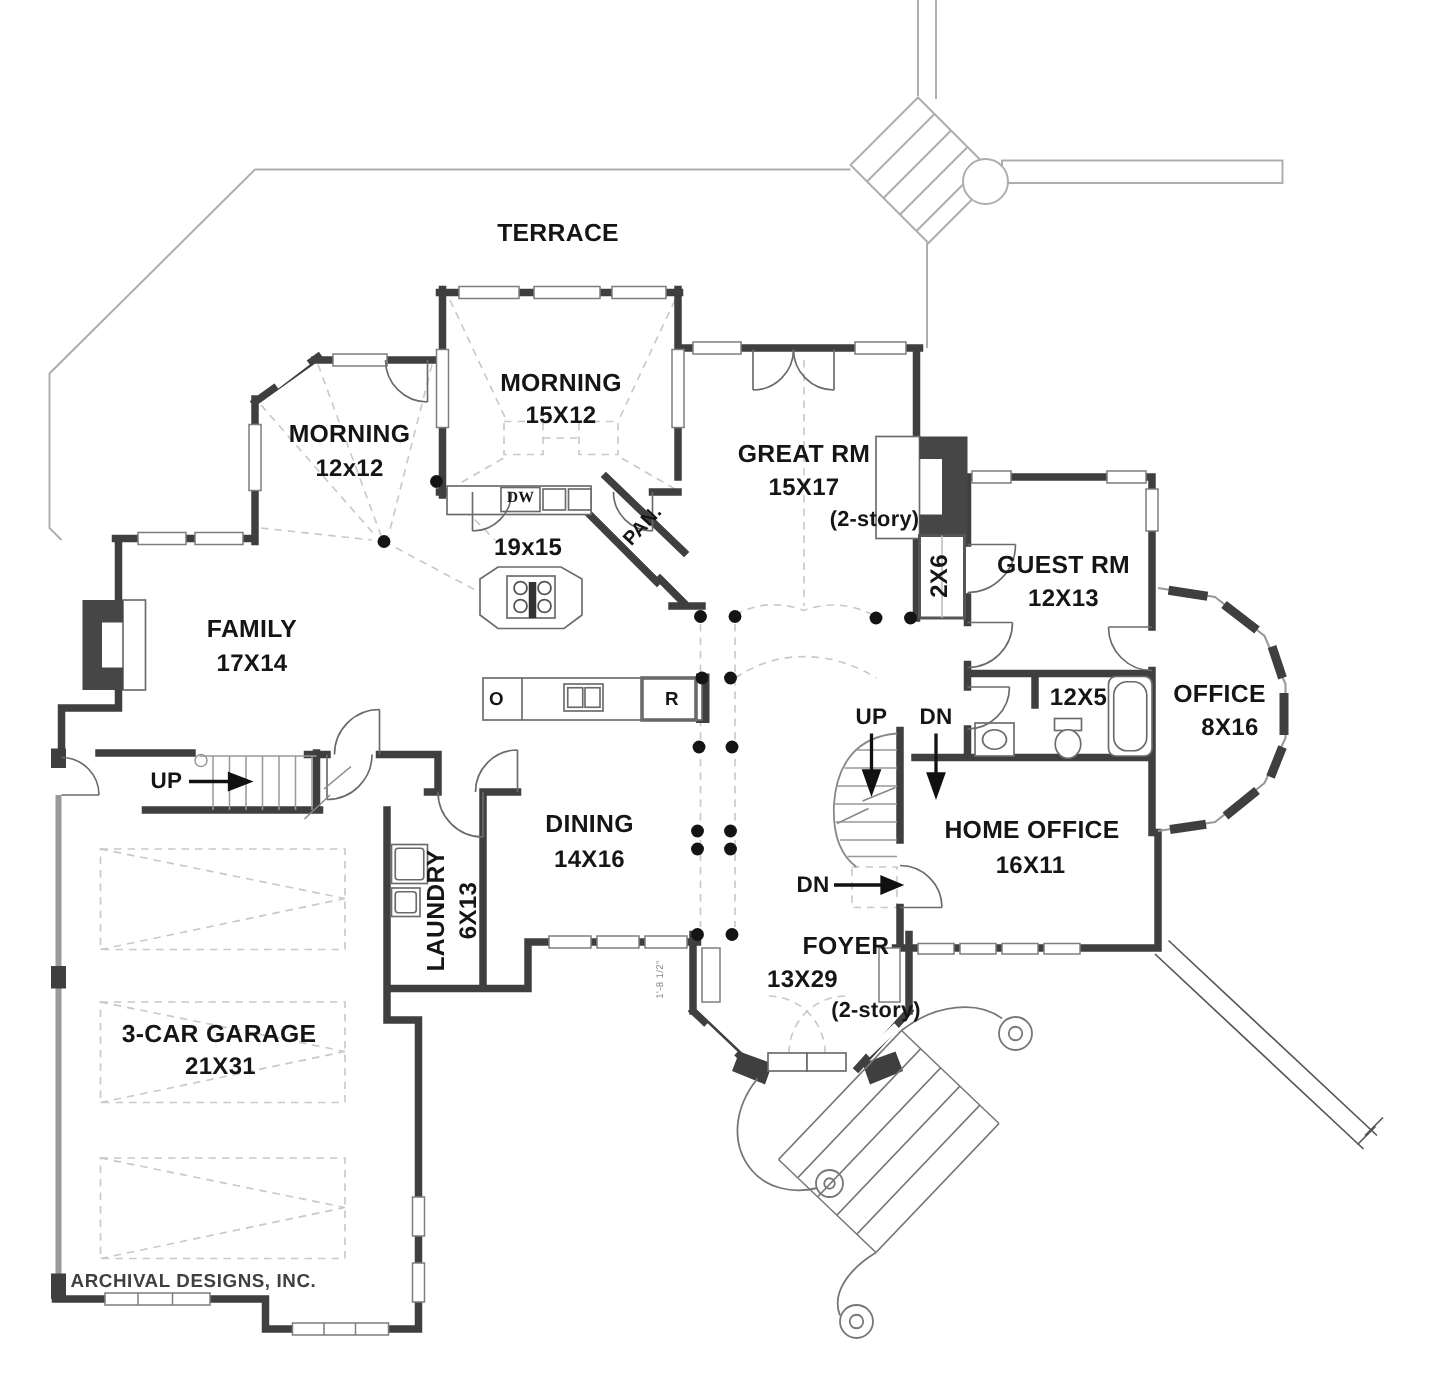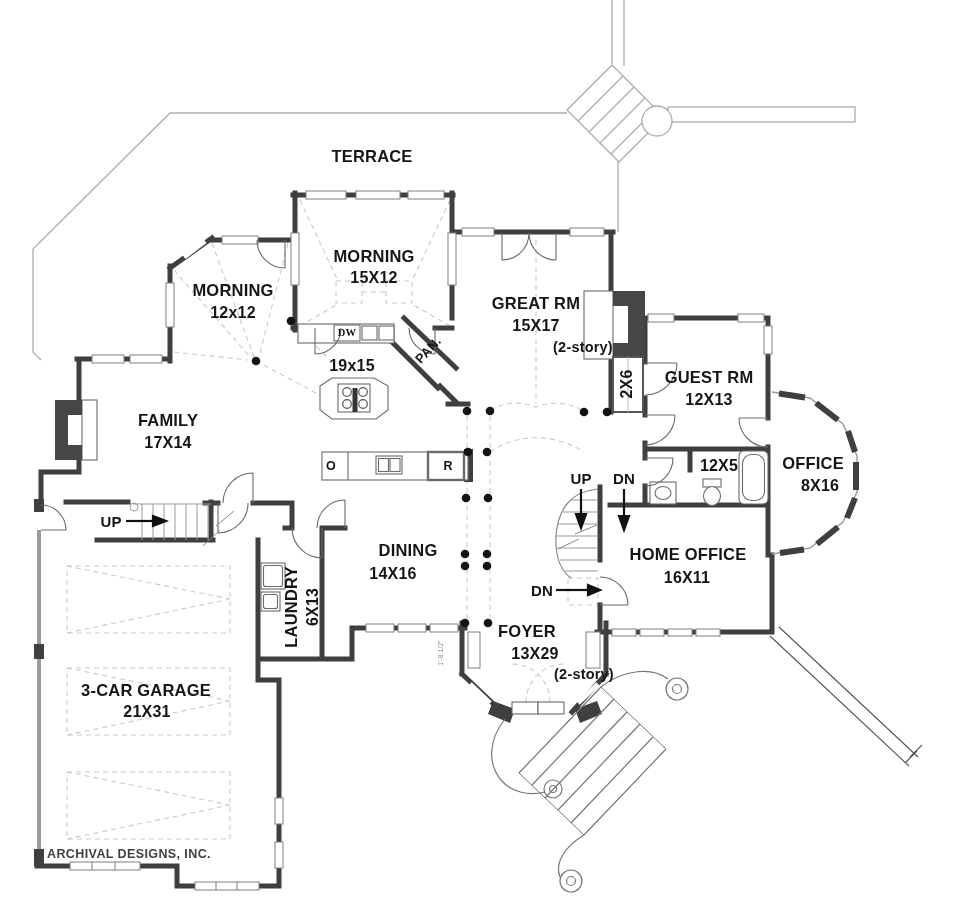--- a/index.html
+++ b/index.html
@@ -282,27 +282,27 @@
 <div class="lbl" style="left:813px;top:463px">OFFICE</div>
 <div class="lbl dim" style="left:820px;top:486px">8X16</div>
 
 <div class="lbl dim" style="left:719px;top:466px">12X5</div>
 
 <div class="lbl dim v" style="left:627px;top:384px">2X6</div>
 
 <div class="lbl" style="left:688px;top:554px">HOME OFFICE</div>
 <div class="lbl dim" style="left:687px;top:578px">16X11</div>
 
-<div class="lbl" style="left:408px;top:550px">DINING</div>
+<div class="lbl" style="left:393px;top:550px">DINING</div>
 <div class="lbl dim" style="left:393px;top:574px">14X16</div>
 
 <div class="lbl v" style="left:291px;top:607px">LAUNDRY</div>
 <div class="lbl dim v" style="left:313px;top:607px">6X13</div>
 
-<div class="lbl" style="left:527px;top:631px">FOYER</div>
+<div class="lbl" style="left:564px;top:631px">FOYER</div>
 <div class="lbl dim" style="left:535px;top:654px">13X29</div>
 <div class="lbl note" style="left:537px;top:674px">(2-story)</div>
 
 <div class="lbl" style="left:146px;top:690px">3-CAR GARAGE</div>
 <div class="lbl dim" style="left:147px;top:712px">21X31</div>
 
 <div class="lbl updn" style="left:111px;top:521px">UP</div>
 <div class="lbl updn" style="left:581px;top:478px">UP</div>
 <div class="lbl updn" style="left:624px;top:478px">DN</div>
 <div class="lbl updn" style="left:542px;top:590px">DN</div>

